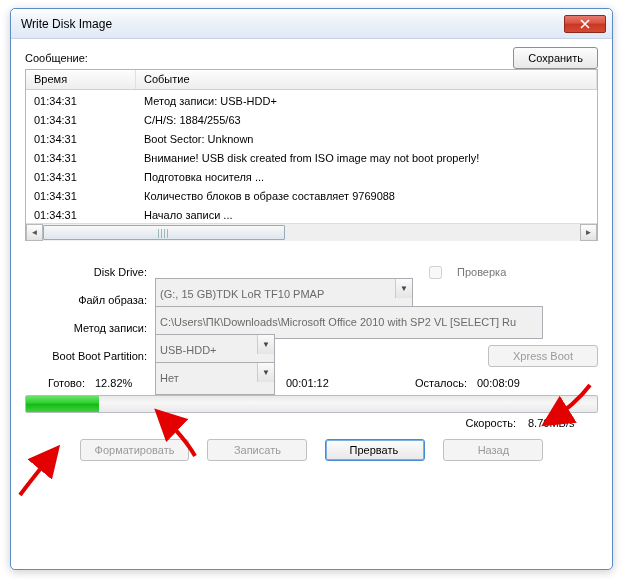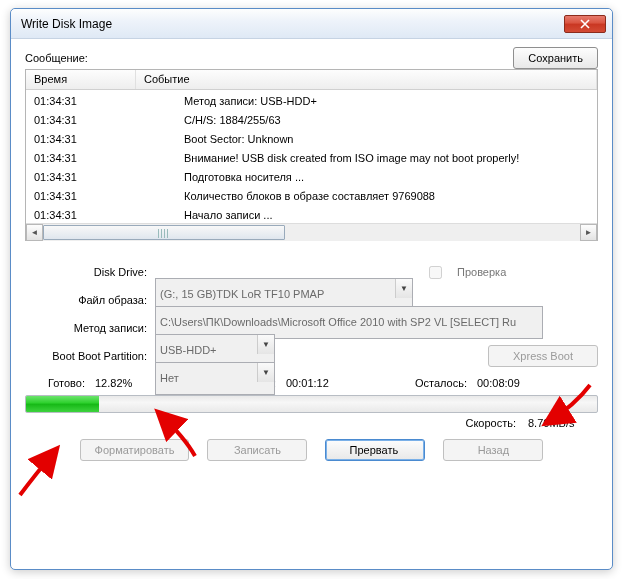--- a/index.html
+++ b/index.html
@@ -38,21 +38,21 @@
 
 .log-box {
   border: 1px solid #b5b5b5; background: #fff; height: 172px; position: relative;
   display: flex; flex-direction: column;
 }
 .log-head { display: flex; background: linear-gradient(#fdfdfd,#eee); border-bottom: 1px solid #d0d0d0; height: 20px; }
 .log-head div { padding: 3px 8px; font-size: 11px; border-right: 1px solid #e0e0e0; }
 .log-head .c-time { width: 110px; }
 .log-head .c-event { flex: 1; }
 .log-body { flex: 1; overflow: hidden; padding: 2px 0; }
-.log-row { display: flex; padding: 1px 8px; font-size: 11px; line-height: 17px; gap: 40px; }
+.log-row { display: flex; padding: 1px 8px; font-size: 11px; line-height: 17px; }
 .log-row .c-time { width: 110px; }
 .log-row .c-event { flex: 1; white-space: nowrap; overflow: hidden; }
 
 .hscroll {
   height: 17px; background: #f0f0f0; border-top: 1px solid #ddd;
   display: flex; align-items: center;
 }
 .hscroll .sb-btn { width: 17px; height: 17px; background: linear-gradient(#fdfdfd,#e3e3e3); border: 1px solid #b8b8b8; display:flex; align-items:center; justify-content:center; font-size:8px; color:#555;}
 .hscroll .sb-track { flex: 1; height: 17px; position: relative; background:#efefef; }
 .hscroll .sb-thumb { position:absolute; left:0; top:0; height:15px; width:45%; background:linear-gradient(#f8f8f8,#dfe6ee); border:1px solid #9ab; border-radius:1px; margin:1px 0;}

